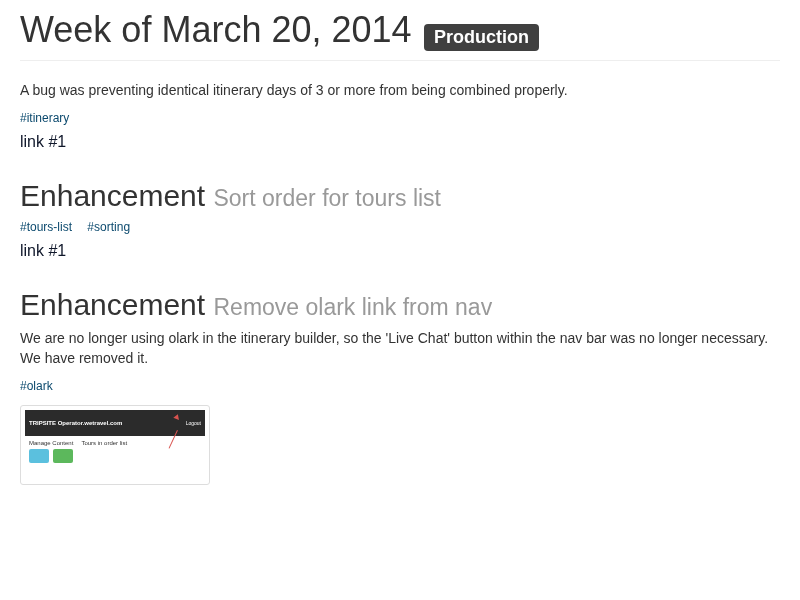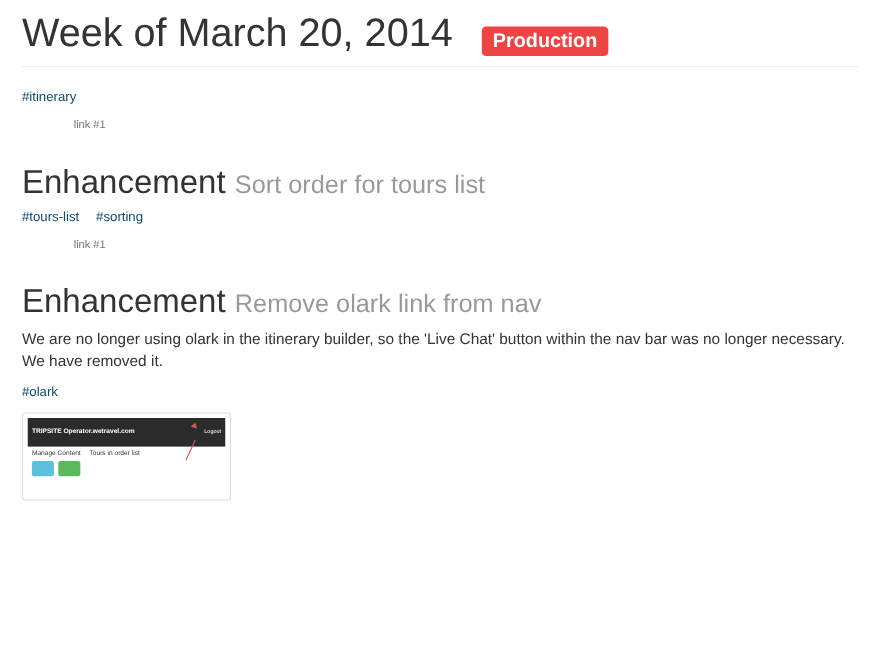--- a/index.html
+++ b/index.html
@@ -19,24 +19,24 @@
       font-weight: 500;
       line-height: 1.1;
       display: inline-block;
     }
     .badge {
       display: inline-block;
       padding: 3px 10px;
       font-size: 18px;
       font-weight: bold;
       color: #fff;
-      background-color: #ef4444;
+      background-color: #404040;
       border-radius: 4px;
       vertical-align: middle;
-      margin-left: 22px;
+      margin-left: 8px;
     }
     .entry {
       margin-bottom: 28px;
     }
     .entry-heading {
       font-size: 30px;
       font-weight: 500;
       line-height: 1.1;
       margin-bottom: 8px;
     }
@@ -50,24 +50,23 @@
       line-height: 1.42;
       margin-bottom: 10px;
     }
     .tag-row {
       font-size: 12px;
       color: #0c4a6e;
       margin-bottom: 8px;
     }
     .tag-row span { margin-right: 12px; }
     .link-row a {
-      color: #737373;
+      color: #0f172a;
       text-decoration: none;
-      font-size: 10px;
-      margin-left: 47px;
+      font-size: 16px;
     }
     .thumb {
       margin-top: 12px;
       width: 190px;
       border: 1px solid #ddd;
       padding: 4px;
       background: #fff;
       border-radius: 3px;
     }
     .thumb-inner {
@@ -127,20 +126,21 @@
   </style>
 </head>
 <body>
 
 <div class="page-header">
   <h1 class="page-title">Week of March 20, 2014</h1>
   <span class="badge">Production</span>
 </div>
 
 <div class="entry">
+  <p class="entry-body">A bug was preventing identical itinerary days of 3 or more from being combined properly.</p>
   <div class="tag-row">
     <span>#itinerary</span>
   </div>
   <div class="link-row">
     <a href="#">link #1</a>
   </div>
 </div>
 
 <div class="entry">
   <h2 class="entry-heading">

